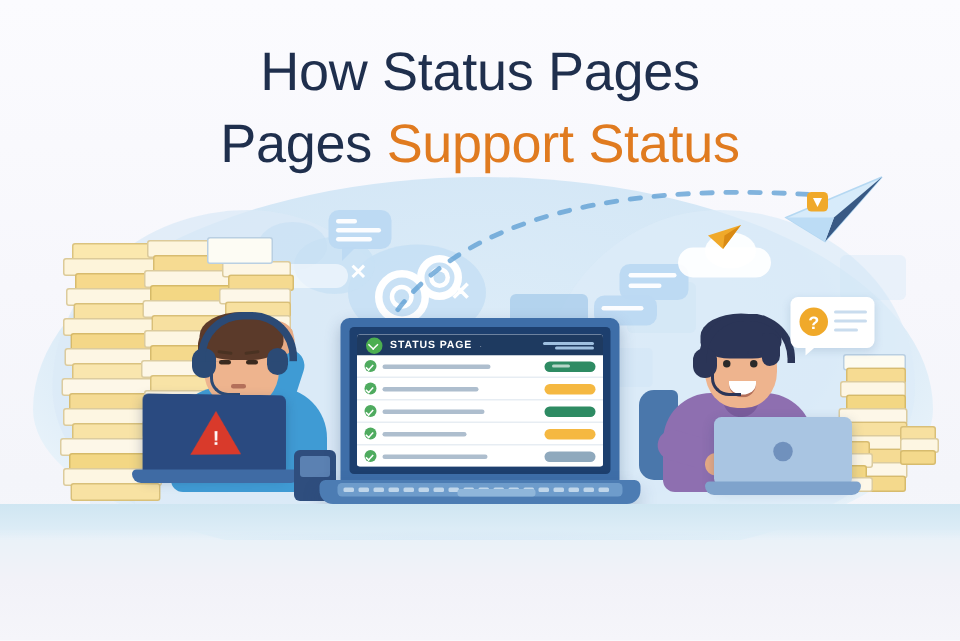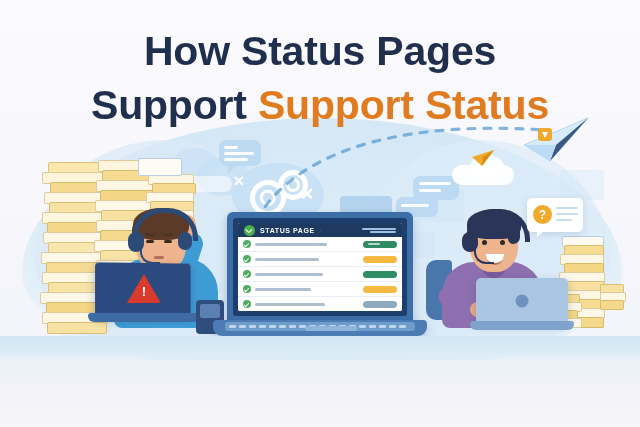--- a/index.html
+++ b/index.html
@@ -114,21 +114,21 @@
   #qcard{position:absolute;left:527px;top:198px;width:56px;height:34px;background:#fff;border-radius:5px;
          box-shadow:0 2px 6px rgba(70,110,150,.18);}
   #qdot{position:absolute;left:6px;top:7px;width:19px;height:19px;border-radius:50%;background:#f0a92a;
         display:flex;align-items:center;justify-content:center;color:#fff;font-size:12px;font-weight:bold;}
   .qline{position:absolute;height:2px;background:#c9dcee;border-radius:1px;}
   #qtail{position:absolute;left:10px;top:32px;width:0;height:0;border-top:7px solid #fff;
          border-right:8px solid transparent;}
 
   
   #title{position:absolute;left:0;top:24px;width:640px;text-align:center;z-index:40;}
-  #title .l1,#title .l2{font-size:41px;font-weight:bold;line-height:1.32;letter-spacing:-.2px;}
+  #title .l1,#title .l2{font-size:36px;font-weight:normal;line-height:1.32;letter-spacing:-.2px;}
   .navy{color:#1f2f4d;}
   .orange{color:#e07b20;}
 </style>
 </head>
 <body>
 
 <div id="stage">
 
   <div class="blob" id="bigblob"></div>
   <div class="blob" id="blobL"></div>
@@ -412,17 +412,17 @@
       </div>
     </div>
   </div>
 
   <div id="deskline"></div>
   <div id="deskfloor"></div>
 
   <div id="title">
     <div class="l1 navy">How Status Pages</div>
     <div class="l2">
-      <span class="navy">Support </span><span class="orange">Support Status</span>
+      <span class="navy">Pages </span><span class="orange">Support Status</span>
     </div>
   </div>
 
 </div>
 
 </body></html>

